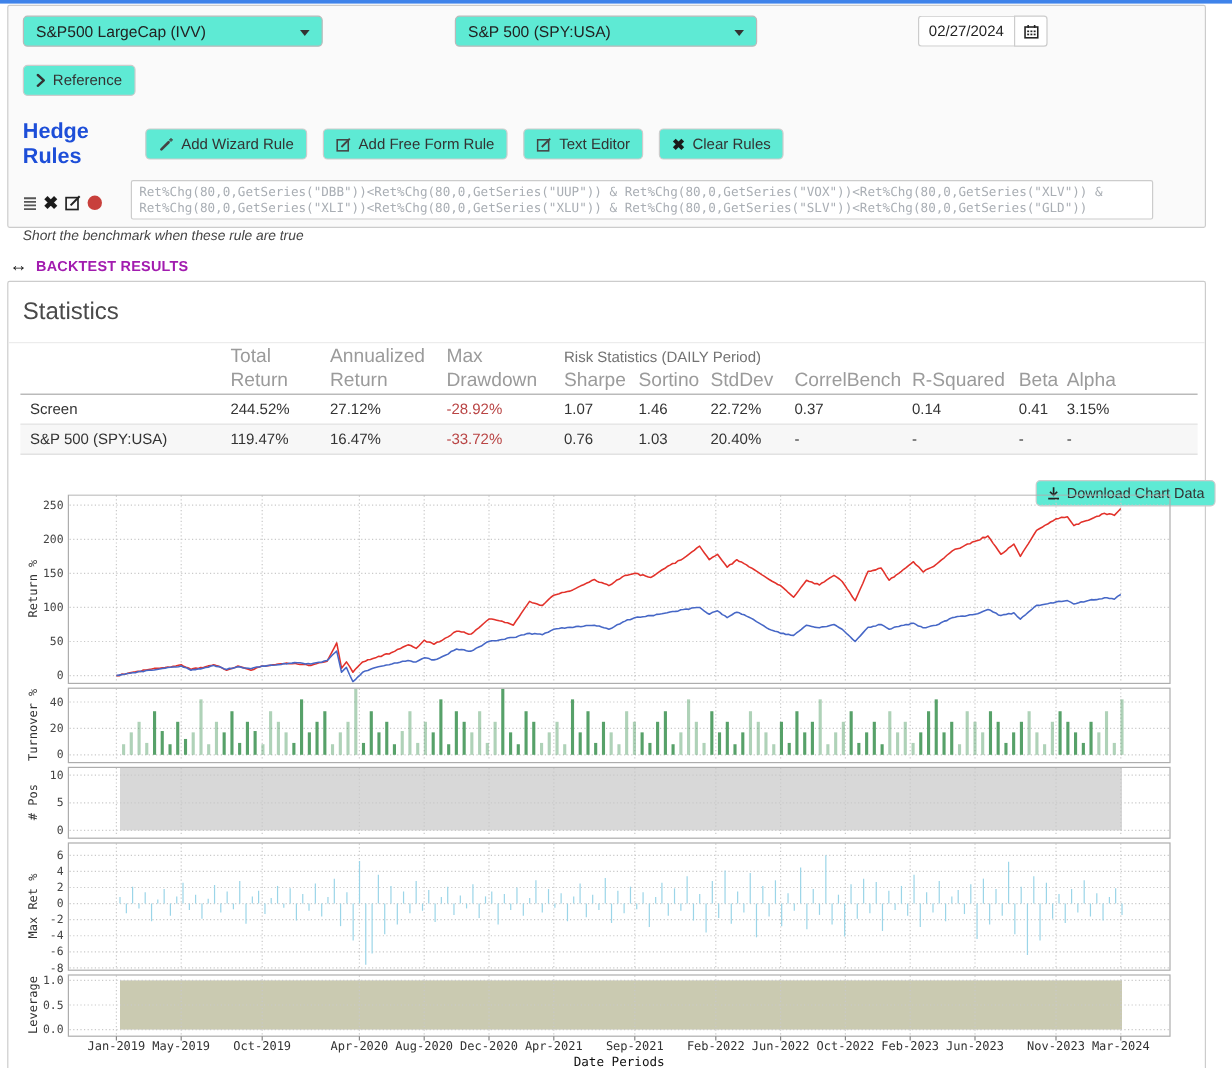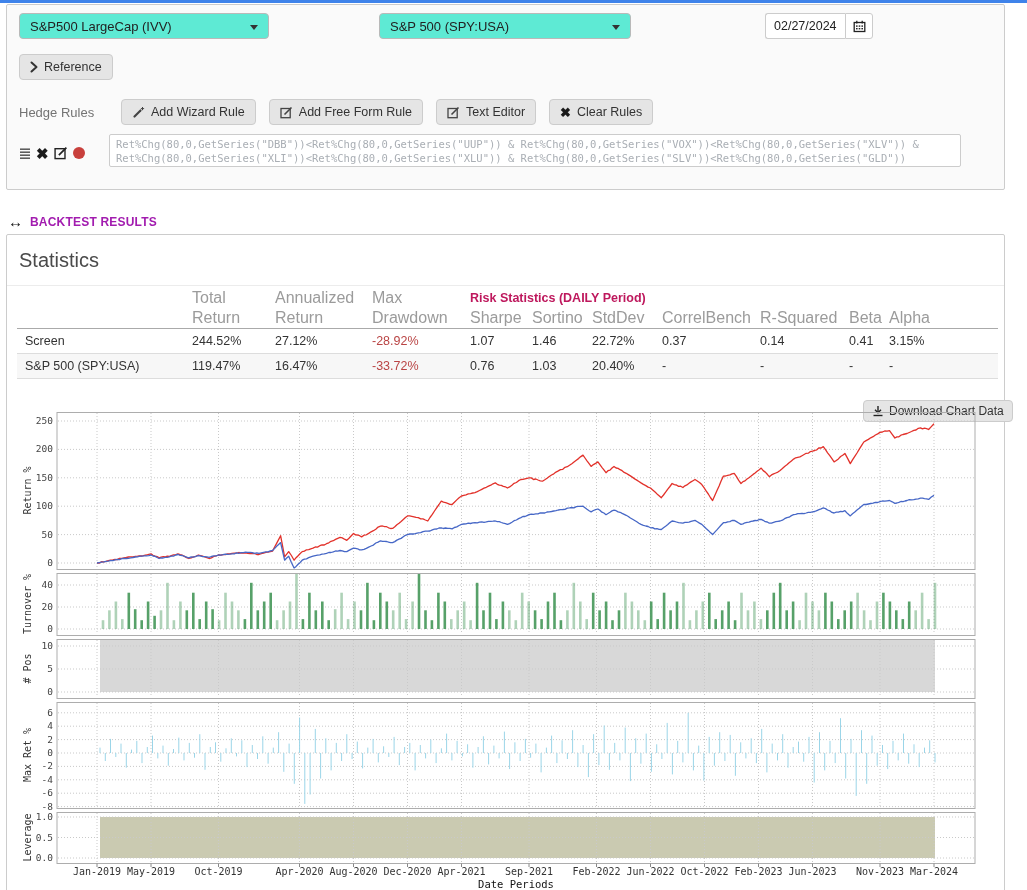--- a/index.html
+++ b/index.html
@@ -33,26 +33,26 @@
     width:80px; height:26px; border:1px solid #ccc; border-right:none;
     border-radius:3px 0 0 3px; padding:0 8px; font-size:12.5px; color:#222;
     font-family:"Liberation Sans",sans-serif; outline:none; background:#fff;
   }
   .cal-btn {
     width:28px; height:26px; border:1px solid #ccc; border-radius:0 3px 3px 0;
     background:#fff; display:flex; align-items:center; justify-content:center; cursor:pointer;
   }
   .btn {
     display:inline-flex; align-items:center; gap:6px; border:1px solid #ccc;
-    border-radius:4px; background:#e5e5e5; padding:0 10px; height:26px;
+    border-radius:4px; background:#5eead4; padding:0 10px; height:26px;
     font-size:12.5px; color:#333; cursor:pointer; white-space:nowrap;justify-content:flex-end;
   }
   .ref-btn { margin-top:15px; }
   .hedge-row { display:flex; align-items:center; gap:0; margin-top:19px; }
-  .hedge-label { width:102px; font-size:13px; color:#737373; }
+  .hedge-label { width:102px; font-size:18px; color:#1d4ed8;font-weight:bold; }
   .hedge-row .btn { margin-right:13px; }
   .rule-row { display:flex; margin-top:9px; }
   .rule-icons { width:90px; display:flex; align-items:center; gap:5px; padding-top:5px; }
   .red-dot { width:12px; height:12px; border-radius:50%; background:#c8403c; display:inline-block; }
   .x-glyph { font-size:13px; font-weight:bold; color:#1a1a1a; line-height:1; }
   .rulebox {
     width:852px; height:33px; border:1px solid #ccc; background:#fff; border-radius:2px;
     font-family:"DejaVu Sans Mono", monospace; font-size:10.5px; line-height:14px;
     color:#a9aeb4; white-space:pre; overflow:hidden; padding:2px 6px;
   }
@@ -68,21 +68,21 @@
     margin:5px 22px 0 6px; border:1px solid #ccc; border-radius:2px;
     background:#fff; position:relative; height:660px;
   }
   .stats-title { padding:14px 0 0 12px; font-size:20px; color:#4a4a4a; }
   .stats-wrap { margin-top:13px; border-top:1px solid #ececec; }
   .stats-table { --cols:175px 83px 97px 98px 62px 60px 70px 98px 89px 40px 109px; margin-left:10px; width:981px; }
   .trow { display:grid; grid-template-columns:var(--cols); align-items:center; }
   .hrow1 { height:21px; padding-top:3px; }
   .hrow2 { height:22px; border-bottom:1px solid #aaa; }
   .hcell { font-size:16px; color:#9b9b9b; }
-  .group-head { grid-column:5 / span 7; font-size:12.5px; font-weight:bold; color:#be185d; }
+  .group-head { grid-column:5 / span 7; font-size:12.5px; font-weight:normal; color:#737373; }
   .drow { height:25px; border-bottom:1px solid #ddd; font-size:12.5px; color:#333; }
   .drow.alt { background:#f7f7f7; }
   .rlabel { padding-left:8px; }
   .v-neg { color:#b94444; }
 
   .dl-btn { position:absolute; top:152px; left:856px; height:22px; padding:0 8px; font-size:12px; gap:5px;margin-top:13px; }
 
   .charts-svg { position:absolute; top:177px; left:0; }
 
   .icon { display:inline-block; line-height:0; }
@@ -191,20 +191,21 @@
             <rect x="1" y="2.5" width="9.2" height="9.2" fill="none" stroke="#222" stroke-width="1.3"></rect>
             <line x1="4.5" y1="8.5" x2="11.5" y2="1.5" stroke="#222" stroke-width="1.6"></line>
           </svg>
       </span>
       <span class="red-dot"></span>
     </div>
     <div class="rulebox">Ret%Chg(80,0,GetSeries("DBB"))&lt;Ret%Chg(80,0,GetSeries("UUP")) &amp; Ret%Chg(80,0,GetSeries("VOX"))&lt;Ret%Chg(80,0,GetSeries("XLV")) &amp;
 Ret%Chg(80,0,GetSeries("XLI"))&lt;Ret%Chg(80,0,GetSeries("XLU")) &amp; Ret%Chg(80,0,GetSeries("SLV"))&lt;Ret%Chg(80,0,GetSeries("GLD"))</div>
   </div>
 
+  <div class="hedge-note">Short the benchmark when these rule are true</div>
 </div>
 
 <div class="bt-header">
   <span class="bt-arrow">↔</span>
   <span class="bt-title">BACKTEST RESULTS</span>
 </div>
 
 <div class="results-panel">
   <div class="stats-title">Statistics</div>
 

